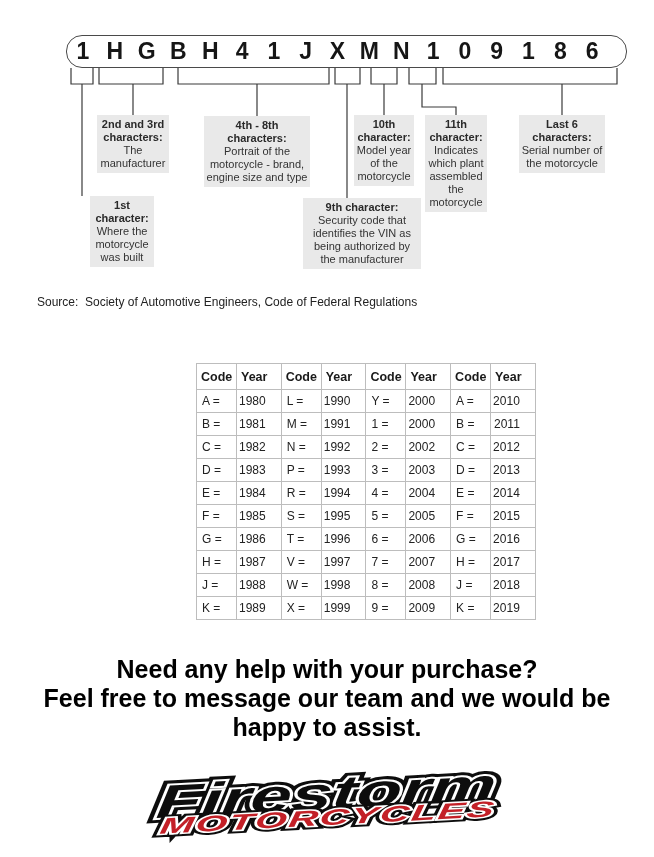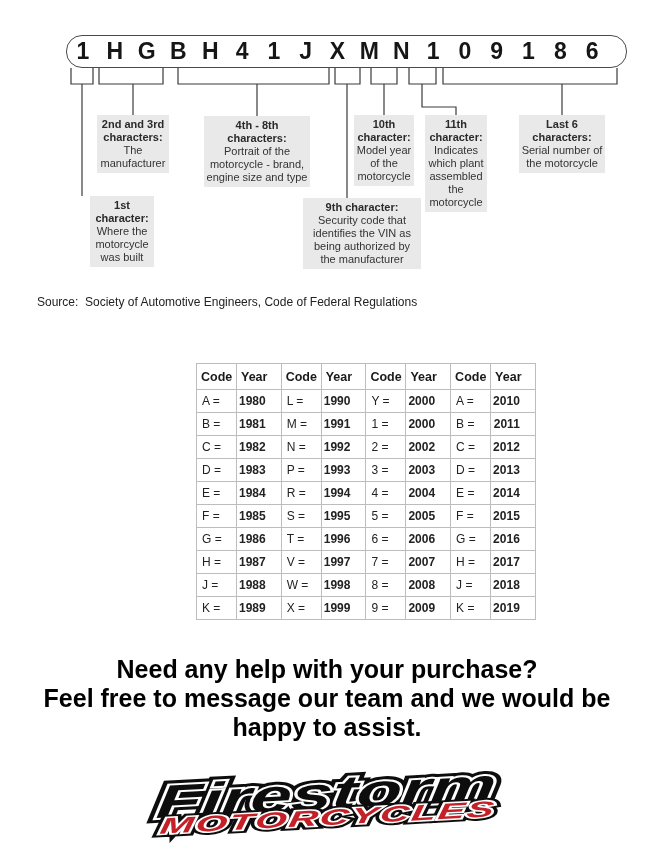--- a/index.html
+++ b/index.html
@@ -47,21 +47,21 @@
   .year-table {
     position:absolute; left:196px; top:363px; border-collapse:collapse;
     font-size:12px; color:#222;
   }
   .year-table th, .year-table td { border:1px solid #bdbdbd; vertical-align:middle; }
   .year-table th {
     font-size:12.5px; font-weight:bold; text-align:left; color:#1a1a1a;
     height:26px; padding:2px 2px 2px 4px;
   }
   .year-table td { height:23px; padding:1px 2px 1px 5px; }
-  .year-table td.yr { text-align:right; padding:1px 15px 1px 2px;font-weight:bold; }
+  .year-table td.yr { text-align:right; padding:1px 15px 1px 2px; }
   col.c-code { width:40px; } col.c-year { width:30px; }
 
   
   .help-text {
     position:absolute; left:0; top:655px; width:654px; text-align:center;
     font-size:25px; line-height:29px; font-weight:bold; color:#000;
   }
 
   
   .logo-wrap { position:absolute; left:0; top:770px; width:654px; }

